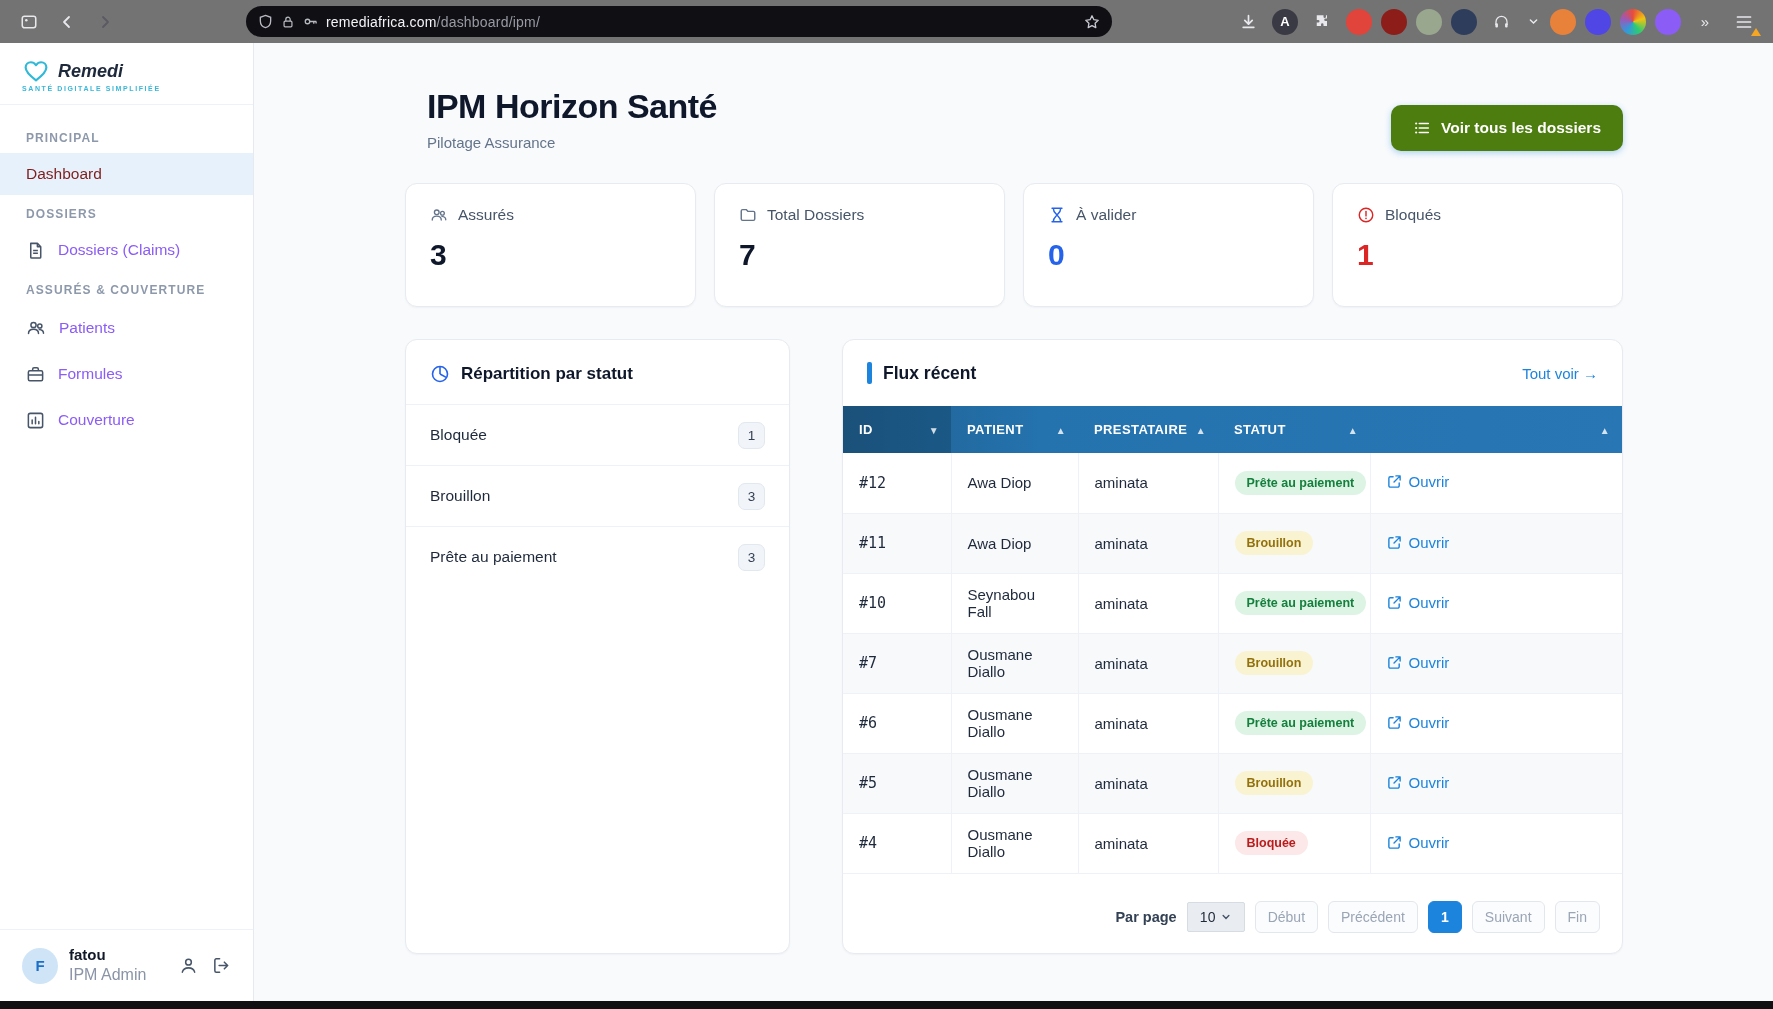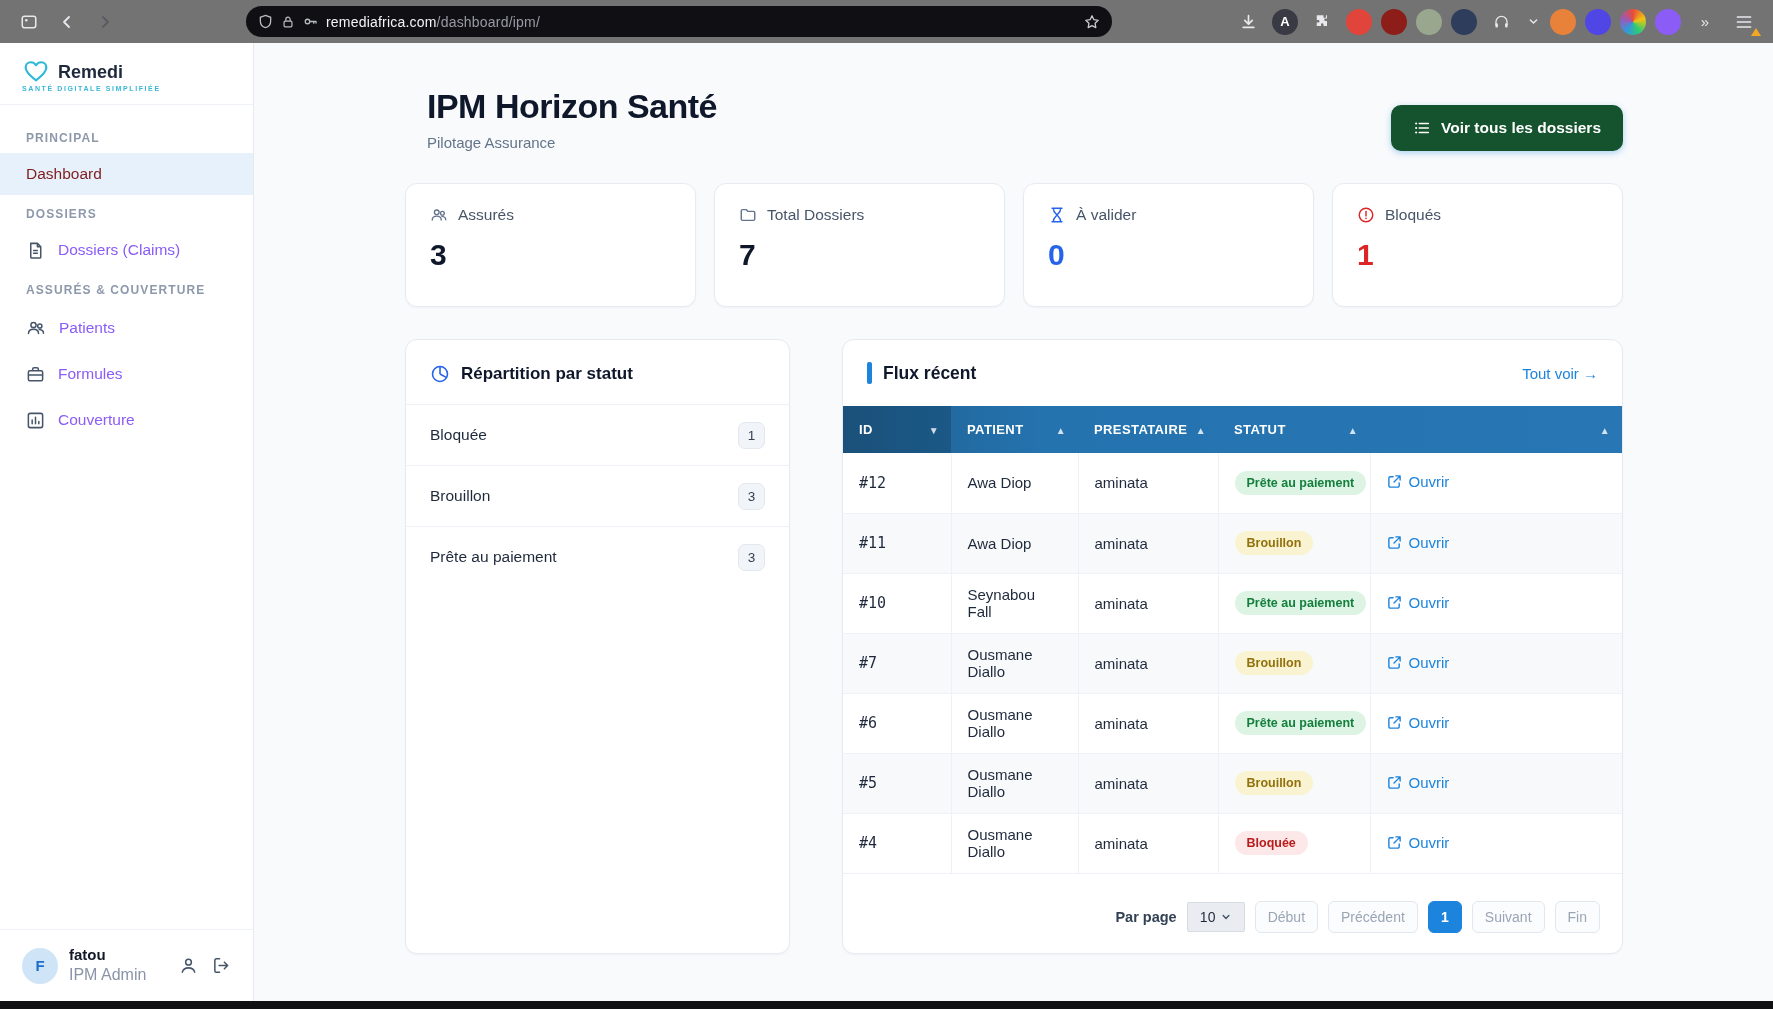--- a/index.html
+++ b/index.html
@@ -19,42 +19,42 @@
   .hamburger-wrap { position:relative; }
   .warn-tri { position:absolute; right:-2px; bottom:1px; width:0; height:0; border-left:5px solid transparent; border-right:5px solid transparent; border-bottom:8px solid #f5a623; }
 
   
   .app { display:flex; height:958px; background:#f8fafc; }
   .bottom-bar { height:8px; background:#101013; }
 
   
   .sidebar { width:254px; background:#fff; border-right:1px solid #e6eaf0; display:flex; flex-direction:column; flex:0 0 auto; }
   .logo-area { padding:16px 22px 12px; border-bottom:1px solid #eef1f6; }
-  .logo-row { display:flex; align-items:flex-end; gap:8px; }
+  .logo-row { display:flex; align-items:center; gap:8px;font-style:italic; }
   .logo-name { font-size:18px; font-weight:700; color:#1e293b; }
   .logo-tagline { margin-top:2px; font-size:7px; letter-spacing:1.6px; color:#39b7d8; font-weight:700; }
   .nav { padding-top:14px; }
   .section-label { padding:12px 26px 8px; font-size:12px; letter-spacing:1.1px; color:#8d99ab; font-weight:700; }
   .nav-item { height:42px; display:flex; align-items:center; gap:13px; padding:0 26px; color:#8b5cf6; font-size:15.5px; cursor:pointer; }
   .nav-item .nav-ic { color:#475569; display:flex; }
   .nav-item.active { background:#e7f1fb; color:#7f1d1d; font-weight:500; }
   .nav-item.spaced { height:46px; }
   .user-area { margin-top:auto; border-top:1px solid #eef1f6; padding:16px 22px; display:flex; align-items:center; gap:11px; }
   .avatar { width:36px; height:36px; border-radius:50%; background:#cfe5f7; color:#1b6fc9; font-weight:700; font-size:15px; display:flex; align-items:center; justify-content:center; flex:0 0 auto; }
   .user-meta { line-height:1.25; }
   .user-name { font-size:15px; font-weight:700; color:#111827; }
   .user-role { font-size:16px; color:#8a94a6; }
   .user-actions { margin-left:auto; display:flex; gap:14px; color:#475569; }
 
   
   .main { flex:1; padding:44px 150px 0 151px; overflow:hidden; }
   .page-head { display:flex; align-items:flex-end;margin-left:22px; }
   .page-title { font-size:34px; font-weight:700; color:#0f172a; letter-spacing:-.5px; }
   .page-subtitle { margin-top:8px; font-size:15px; color:#64748b; }
-  .primary-btn { margin-left:auto; margin-top:12px; height:46px; padding:0 22px; border:none; border-radius:10px; background:#14532d; color:#fff; font-size:15.5px; font-weight:600; display:flex; align-items:center; gap:10px; cursor:pointer; box-shadow:0 2px 6px rgba(29,132,221,.35); font-family:inherit; }
+  .primary-btn { margin-left:auto; margin-top:12px; height:46px; padding:0 22px; border:none; border-radius:10px; background:#4d7c0f; color:#fff; font-size:15.5px; font-weight:600; display:flex; align-items:center; gap:10px; cursor:pointer; box-shadow:0 2px 6px rgba(29,132,221,.35); font-family:inherit; }
 
   .stats-row { margin-top:32px; display:flex; gap:18px; }
   .stat-card { flex:1; background:#fff; border:1px solid #e7ebf1; border-radius:12px; padding:22px 24px; height:124px; box-shadow:0 1px 2px rgba(16,24,40,.04); }
   .stat-head { display:flex; align-items:center; gap:10px; font-size:15.5px; color:#475569; }
   .stat-value { margin-top:14px; font-size:30px; font-weight:700; color:#0f172a; }
   .stat-value.blue { color:#2563eb; }
   .stat-value.red { color:#dc2626; }
   .ic-gray { color:#64748b; } .ic-blue { color:#2563eb; } .ic-red { color:#dc2626; }
 
   .panels-row { margin-top:32px; display:flex; gap:52px; align-items:flex-end; }

